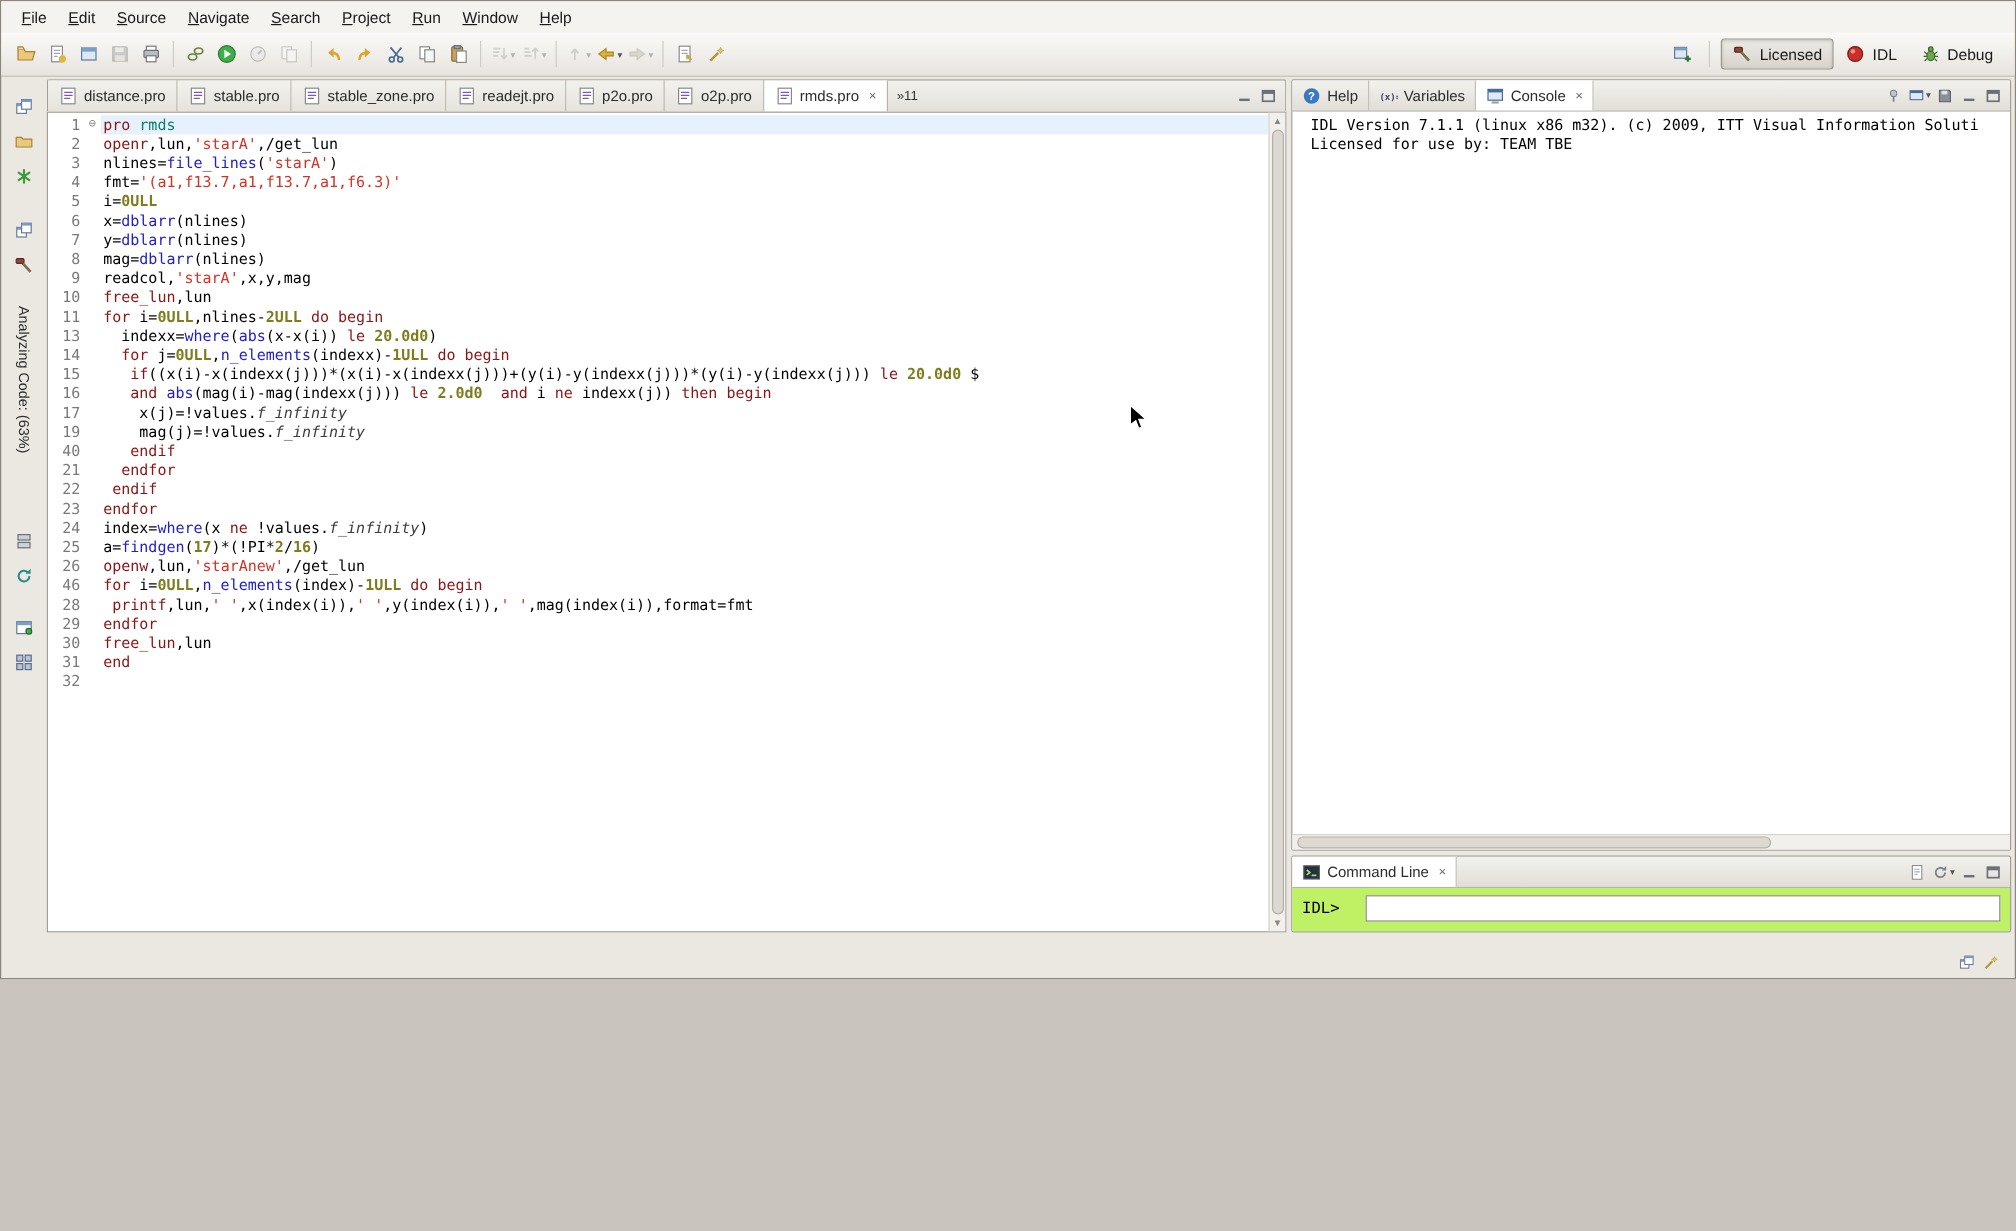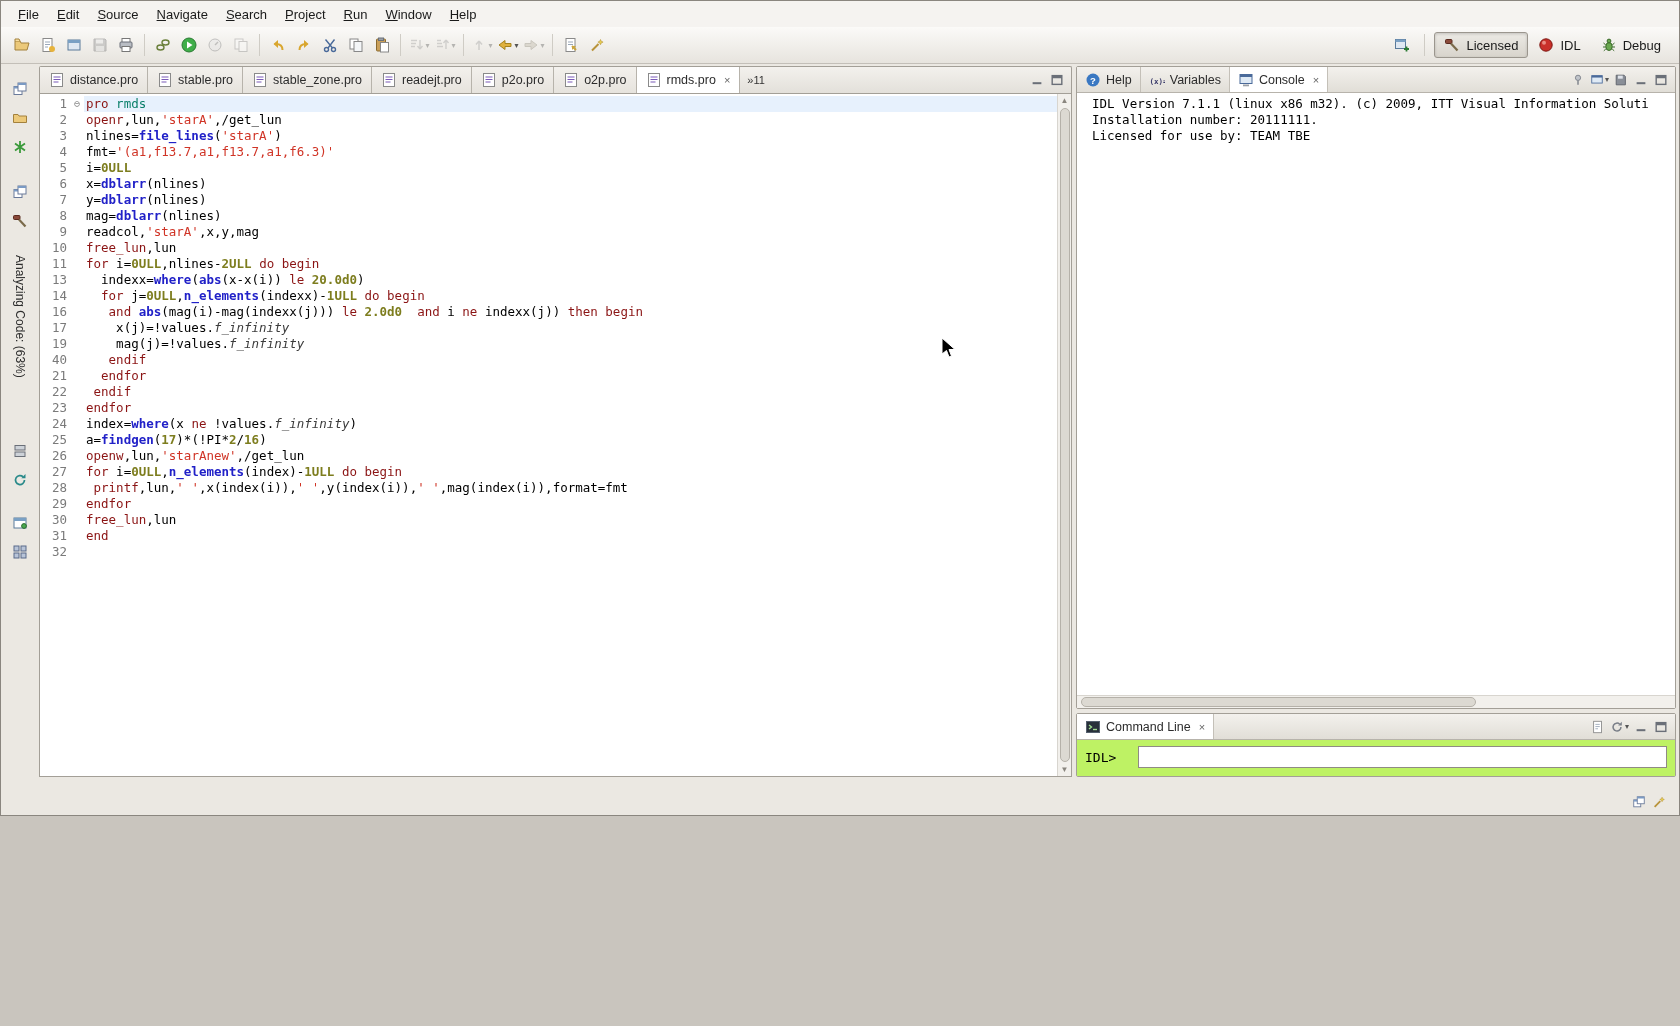--- a/index.html
+++ b/index.html
@@ -58,21 +58,21 @@
   .editor { flex:1; display:flex; min-height:0; background:#fff; border:1px solid #a39f97; }
   .code-scroll { flex:1; overflow:hidden; font-family:"DejaVu Sans Mono", monospace;
                  font-size:12.5px; line-height:16px; padding-top:2px; }
   .cl { display:flex; white-space:pre; height:16px; }
   .ln { width:30px; flex:none; text-align:right; color:#7a7a7a; padding-right:3px; }
   .fold { width:14px; flex:none; text-align:center; color:#8a8a8a; font-size:10px; line-height:16px; }
   .cd { flex:1; padding-left:2px; }
   .cl.cur .cd { background:var(--c-current_line); }
   .t-p { color:#000; }
   .t-k { color:var(--c-keyword); font-weight:normal; }
-  .t-f { color:var(--c-function); font-weight:bold; }
+  .t-f { color:var(--c-function); font-weight:normal; }
   .t-s { color:var(--c-string); }
   .t-n { color:var(--c-number); font-weight:bold; }
   .t-v { color:var(--c-sysvar); font-style:italic; }
   .t-d { color:var(--c-procname); }
 
   
   .vsb { width:14px; flex:none; background:#f2f0ec; border-left:1px solid #d8d5cf;
          display:flex; flex-direction:column; align-items:center; }
   .sb-arrow { font-size:8px; color:#8a867f; line-height:13px; }
   .sb-thumb { flex:1; width:10px; margin:1px 0; background:#dcd9d2; border:1px solid #b5b1a9; border-radius:5px; }
@@ -538,31 +538,32 @@
             <div class="cl"><span class="ln">4</span><span class="fold"></span><span class="cd"><span class="t-p">fmt=</span><span class="t-s">'(a1,f13.7,a1,f13.7,a1,f6.3)'</span></span></div>
             <div class="cl"><span class="ln">5</span><span class="fold"></span><span class="cd"><span class="t-p">i=</span><span class="t-n">0ULL</span></span></div>
             <div class="cl"><span class="ln">6</span><span class="fold"></span><span class="cd"><span class="t-p">x=</span><span class="t-f">dblarr</span><span class="t-p">(nlines)</span></span></div>
             <div class="cl"><span class="ln">7</span><span class="fold"></span><span class="cd"><span class="t-p">y=</span><span class="t-f">dblarr</span><span class="t-p">(nlines)</span></span></div>
             <div class="cl"><span class="ln">8</span><span class="fold"></span><span class="cd"><span class="t-p">mag=</span><span class="t-f">dblarr</span><span class="t-p">(nlines)</span></span></div>
             <div class="cl"><span class="ln">9</span><span class="fold"></span><span class="cd"><span class="t-p">readcol,</span><span class="t-s">'starA'</span><span class="t-p">,x,y,mag</span></span></div>
             <div class="cl"><span class="ln">10</span><span class="fold"></span><span class="cd"><span class="t-k">free_lun</span><span class="t-p">,lun</span></span></div>
             <div class="cl"><span class="ln">11</span><span class="fold"></span><span class="cd"><span class="t-k">for</span><span class="t-p"> i=</span><span class="t-n">0ULL</span><span class="t-p">,nlines-</span><span class="t-n">2ULL</span><span class="t-p"> </span><span class="t-k">do begin</span></span></div>
             <div class="cl"><span class="ln">13</span><span class="fold"></span><span class="cd"><span class="t-p">  indexx=</span><span class="t-f">where</span><span class="t-p">(</span><span class="t-f">abs</span><span class="t-p">(x-x(i)) </span><span class="t-k">le</span><span class="t-p"> </span><span class="t-n">20.0d0</span><span class="t-p">)</span></span></div>
             <div class="cl"><span class="ln">14</span><span class="fold"></span><span class="cd"><span class="t-p">  </span><span class="t-k">for</span><span class="t-p"> j=</span><span class="t-n">0ULL</span><span class="t-p">,</span><span class="t-f">n_elements</span><span class="t-p">(indexx)-</span><span class="t-n">1ULL</span><span class="t-p"> </span><span class="t-k">do begin</span></span></div>
+            <div class="cl"><span class="ln">15</span><span class="fold"></span><span class="cd"><span class="t-p">   </span><span class="t-k">if</span><span class="t-p">((x(i)-x(indexx(j)))*(x(i)-x(indexx(j)))+(y(i)-y(indexx(j)))*(y(i)-y(indexx(j))) </span><span class="t-k">le</span><span class="t-p"> </span><span class="t-n">20.0d0</span><span class="t-p"> $</span></span></div>
             <div class="cl"><span class="ln">16</span><span class="fold"></span><span class="cd"><span class="t-p">   </span><span class="t-k">and</span><span class="t-p"> </span><span class="t-f">abs</span><span class="t-p">(mag(i)-mag(indexx(j))) </span><span class="t-k">le</span><span class="t-p"> </span><span class="t-n">2.0d0</span><span class="t-p">  </span><span class="t-k">and</span><span class="t-p"> i </span><span class="t-k">ne</span><span class="t-p"> indexx(j)) </span><span class="t-k">then begin</span></span></div>
             <div class="cl"><span class="ln">17</span><span class="fold"></span><span class="cd"><span class="t-p">    x(j)=!values.</span><span class="t-v">f_infinity</span></span></div>
             <div class="cl"><span class="ln">19</span><span class="fold"></span><span class="cd"><span class="t-p">    mag(j)=!values.</span><span class="t-v">f_infinity</span></span></div>
             <div class="cl"><span class="ln">40</span><span class="fold"></span><span class="cd"><span class="t-p">   </span><span class="t-k">endif</span></span></div>
             <div class="cl"><span class="ln">21</span><span class="fold"></span><span class="cd"><span class="t-p">  </span><span class="t-k">endfor</span></span></div>
             <div class="cl"><span class="ln">22</span><span class="fold"></span><span class="cd"><span class="t-p"> </span><span class="t-k">endif</span></span></div>
             <div class="cl"><span class="ln">23</span><span class="fold"></span><span class="cd"><span class="t-k">endfor</span></span></div>
             <div class="cl"><span class="ln">24</span><span class="fold"></span><span class="cd"><span class="t-p">index=</span><span class="t-f">where</span><span class="t-p">(x </span><span class="t-k">ne</span><span class="t-p"> !values.</span><span class="t-v">f_infinity</span><span class="t-p">)</span></span></div>
             <div class="cl"><span class="ln">25</span><span class="fold"></span><span class="cd"><span class="t-p">a=</span><span class="t-f">findgen</span><span class="t-p">(</span><span class="t-n">17</span><span class="t-p">)*(!PI*</span><span class="t-n">2</span><span class="t-p">/</span><span class="t-n">16</span><span class="t-p">)</span></span></div>
             <div class="cl"><span class="ln">26</span><span class="fold"></span><span class="cd"><span class="t-k">openw</span><span class="t-p">,lun,</span><span class="t-s">'starAnew'</span><span class="t-p">,/get_lun</span></span></div>
-            <div class="cl"><span class="ln">27</span><span class="fold"></span><span class="cd"><span class="t-k">for</span><span class="t-p"> i=</span><span class="t-n">0ULL</span><span class="t-p">,</span><span class="t-f">n_elements</span><span class="t-p">(index)-</span><span class="t-n">1ULL</span><span class="t-p"> </span><span class="t-k">do begin</span></span></div>
+            <div class="cl"><span class="ln">46</span><span class="fold"></span><span class="cd"><span class="t-k">for</span><span class="t-p"> i=</span><span class="t-n">0ULL</span><span class="t-p">,</span><span class="t-f">n_elements</span><span class="t-p">(index)-</span><span class="t-n">1ULL</span><span class="t-p"> </span><span class="t-k">do begin</span></span></div>
             <div class="cl"><span class="ln">28</span><span class="fold"></span><span class="cd"><span class="t-p"> </span><span class="t-k">printf</span><span class="t-p">,lun,</span><span class="t-s">' '</span><span class="t-p">,x(index(i)),</span><span class="t-s">' '</span><span class="t-p">,y(index(i)),</span><span class="t-s">' '</span><span class="t-p">,mag(index(i)),format=fmt</span></span></div>
             <div class="cl"><span class="ln">29</span><span class="fold"></span><span class="cd"><span class="t-k">endfor</span></span></div>
             <div class="cl"><span class="ln">30</span><span class="fold"></span><span class="cd"><span class="t-k">free_lun</span><span class="t-p">,lun</span></span></div>
             <div class="cl"><span class="ln">31</span><span class="fold"></span><span class="cd"><span class="t-k">end</span></span></div>
             <div class="cl"><span class="ln">32</span><span class="fold"></span><span class="cd"></span></div>
           </div>
         <div class="vsb">
           <span class="sb-arrow">▲</span>
           <span class="sb-thumb"></span>
           <span class="sb-arrow">▼</span>
@@ -643,21 +644,20 @@
                   <svg viewBox="0 0 16 16">
                     <rect x="2.5" y="3" width="11" height="10" fill="none" stroke="#6a6f78" stroke-width="1.6"></rect>
                     <rect x="2.5" y="3" width="11" height="3" fill="#6a6f78"></rect>
                   </svg>
                 </span>
               </span>
             </span>
         </div>
         <div class="console-body">
             <div class="console-line">IDL Version 7.1.1 (linux x86 m32). (c) 2009, ITT Visual Information Soluti</div>
-            <div class="console-line">Installation number: 20111111.</div>
             <div class="console-line">Licensed for use by: TEAM TBE</div>
           </div>
         <div class="hsb">
           <span class="sb-h-thumb"></span>
         </div>
       </div>
 
       <div class="panel cmd-panel">
         <div class="panel-header">
           <div class="ptab active">

